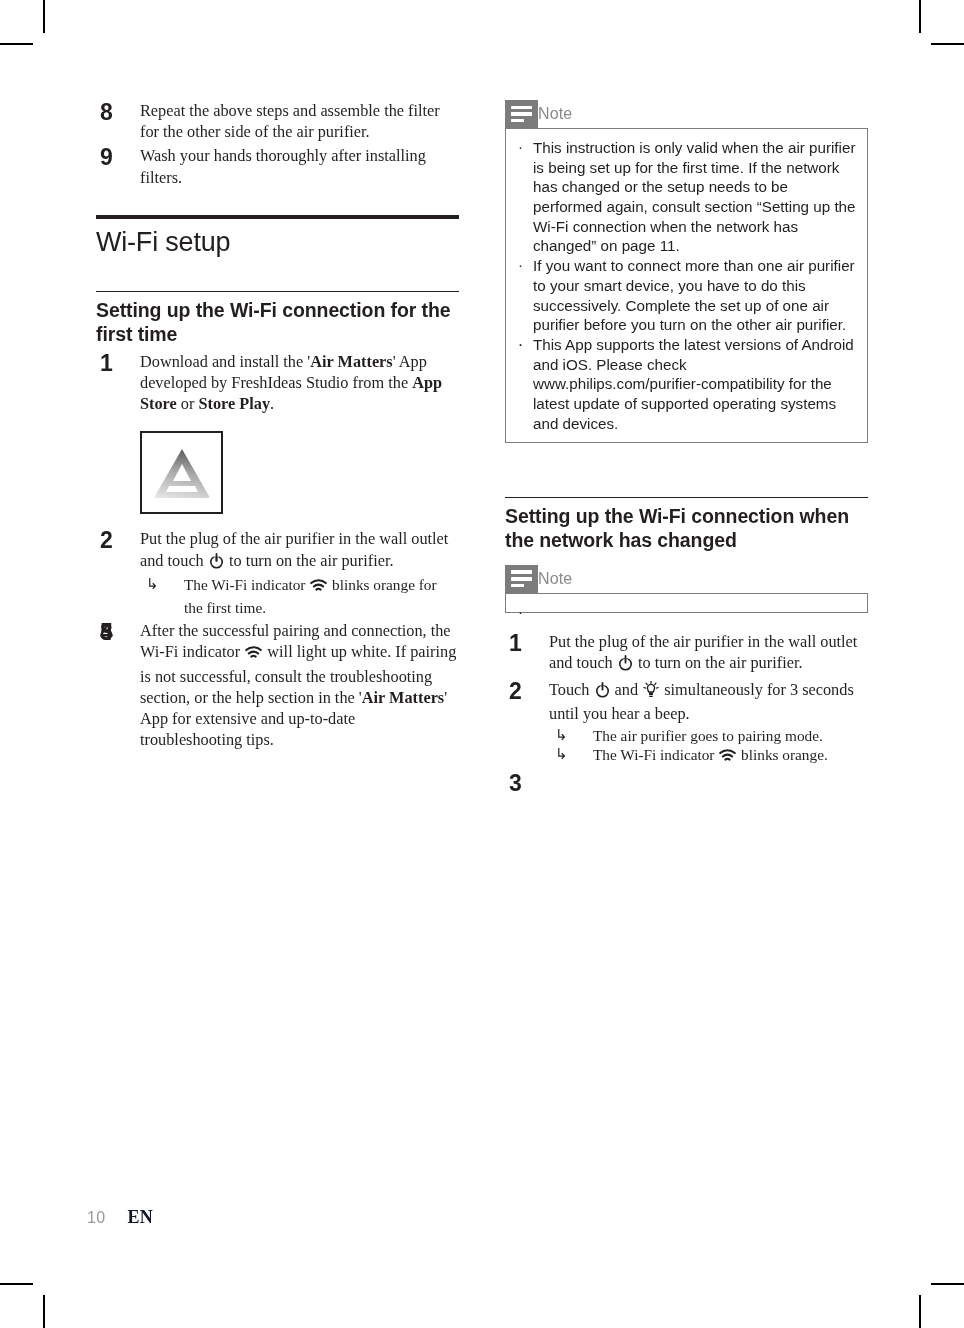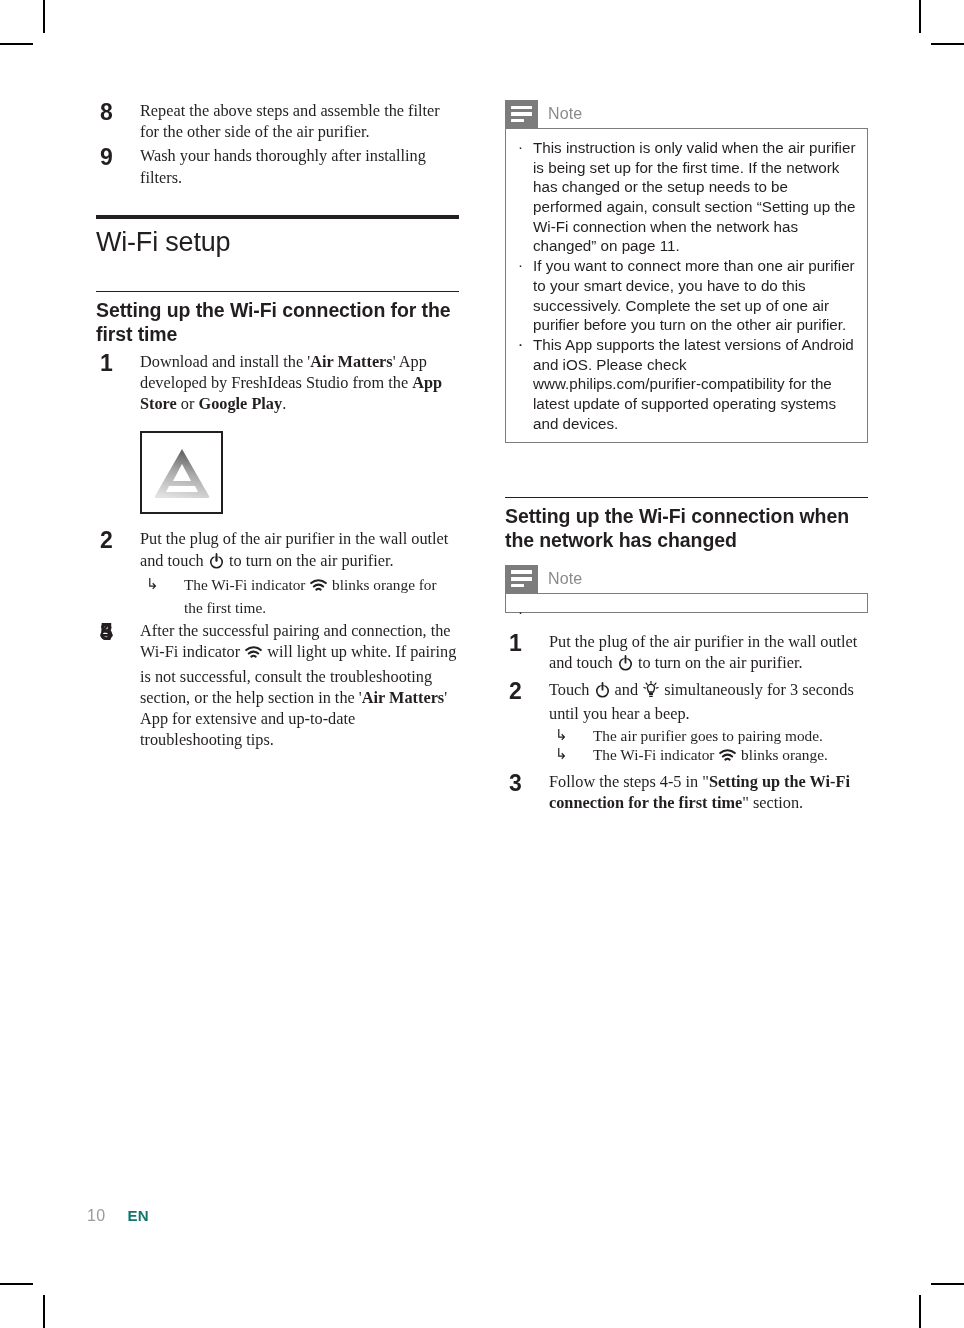--- a/index.html
+++ b/index.html
@@ -146,21 +146,20 @@
     background: #ffffff;
     margin: 1.6px 0;
     border-radius: 0.5px;
   }
   .note-icon span:nth-child(1) { width: 21px; }
   .note-icon span:nth-child(2) { width: 21px; }
   .note-icon span:nth-child(3) { width: 13px; }
   .note-label {
     font-size: 16px;
     color: #8a8a8a;
-    padding-left: 10px;
     letter-spacing: 0.1px;
   }
   .note-body {
     border: 1px solid #7c7c7c;
     border-top: 1px solid #7c7c7c;
     padding: 9px 11px 9px 9px;
     box-sizing: border-box;
   }
   ul.note-list {
     list-style: none;
@@ -211,25 +210,26 @@
     top: 1207px;
     display: flex;
     align-items: baseline;
   }
   .footer .pg {
     font-size: 16px;
     color: #9a9a9a;
     letter-spacing: 0.3px;
   }
   .footer .lang {
-    font-size: 15px;
+    font-size: 18px;
     font-weight: 700;
-    color: #0f766e;
+    color: #0f172a;
     margin-left: 22px;
     letter-spacing: 0.4px;
+    font-family: Liberation Serif, serif;
   }
 
   b, strong { font-weight: 700; }
 </style>
 </head>
 <body>
 
 <div class="crop crop-v crop-tl-v"></div>
 <div class="crop crop-h crop-tl-h"></div>
 <div class="crop crop-v crop-tr-v"></div>
@@ -258,21 +258,21 @@
     <div class="rule-thick"></div>
     <h1 class="title">Wi-Fi setup</h1>
 
     <div class="rule-thin"></div>
     <h2 class="subtitle">Setting up the Wi-Fi connection for the first time</h2>
 
     <ol class="steps">
 
       <li>
         <span class="num">1</span>
-        <span class="step-text"><span>Download and install the '</span><b>Air Matters</b><span>' App developed by FreshIdeas Studio from the </span><b>App Store</b><span> or </span><b>Google Play</b><span>.</span></span>
+        <span class="step-text"><span>Download and install the '</span><b>Air Matters</b><span>' App developed by FreshIdeas Studio from the </span><b>App Store</b><span> or </span><b>Store Play</b><span>.</span></span>
       </li>
     </ol>
 
     <div class="figure">
       <div class="app-icon-box">
         <svg width="58" height="52" viewBox="0 0 58 52">
           <defs>
             <linearGradient id="gradA" x1="0.5" y1="0" x2="0.28" y2="1">
               <stop offset="0" stop-color="#5b5b5b"></stop>
               <stop offset="0.45" stop-color="#a8a8a8"></stop>
@@ -417,21 +417,20 @@
                     <path d="M4.0 8.0 A7.4 7.4 0 0 1 14.0 8.0" fill="none" stroke="#231f20" stroke-width="2.2" stroke-linecap="round"></path>
                     <path d="M6.7 11.4 A3.5 3.5 0 0 1 11.3 11.4" fill="none" stroke="#231f20" stroke-width="2.2" stroke-linecap="round"></path>
                   </svg></span><span> blinks orange.</span>
             </li>
           </ul>
         </span>
       </li>
 
       <li>
         <span class="num">3</span>
-        <span class="step-text"><span>Follow the steps 4-5 in "</span><b>Setting up the Wi-Fi connection for the first time</b><span>" section.</span></span>
       </li>
     </ol>
   </div>
 </div>
 
 <div class="footer">
   <span class="pg">10</span>
   <span class="lang">EN</span>
 </div>
 

